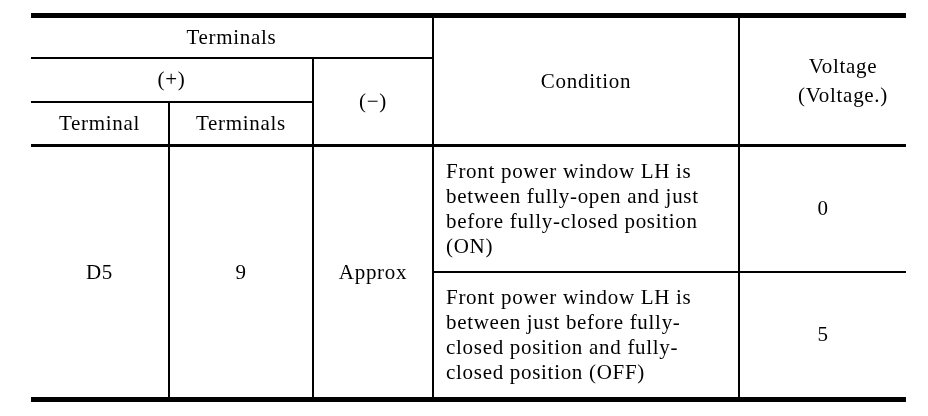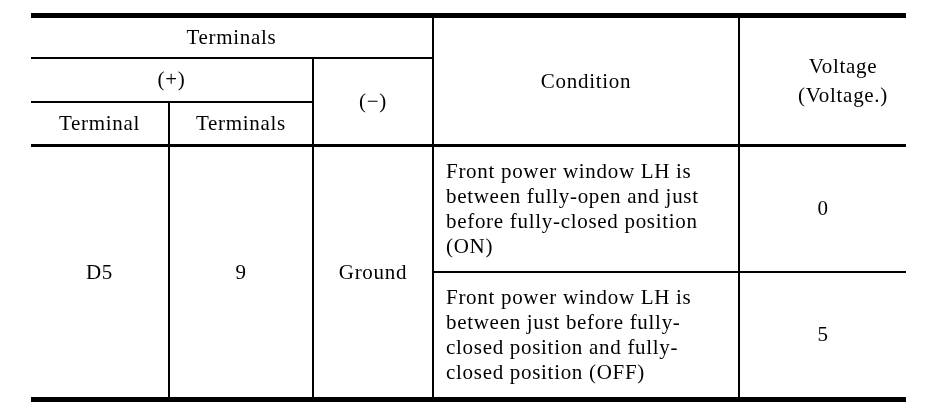--- a/index.html
+++ b/index.html
@@ -84,21 +84,21 @@
       </tr>
       <tr class="hr3">
         <th class="br2 bb3">Terminal</th>
         <th class="br2 bb3">Terminals</th>
       </tr>
     </thead>
     <tbody>
       <tr class="bdy1">
         <td rowspan="2" class="br2">D5</td>
         <td rowspan="2" class="br2">9</td>
-        <td rowspan="2" class="br2">Ground</td>
+        <td rowspan="2" class="br2">Approx</td>
         <td class="cond br2 bb2">Front power window LH is between fully-open and just before fully-closed position (ON)</td>
         <td class="bb2">0</td>
       </tr>
       <tr class="bdy2">
         <td class="cond br2">Front power window LH is between just before fully-closed position and fully-closed position (OFF)</td>
         <td>5</td>
       </tr>
     </tbody>
   </table>
 </div>

